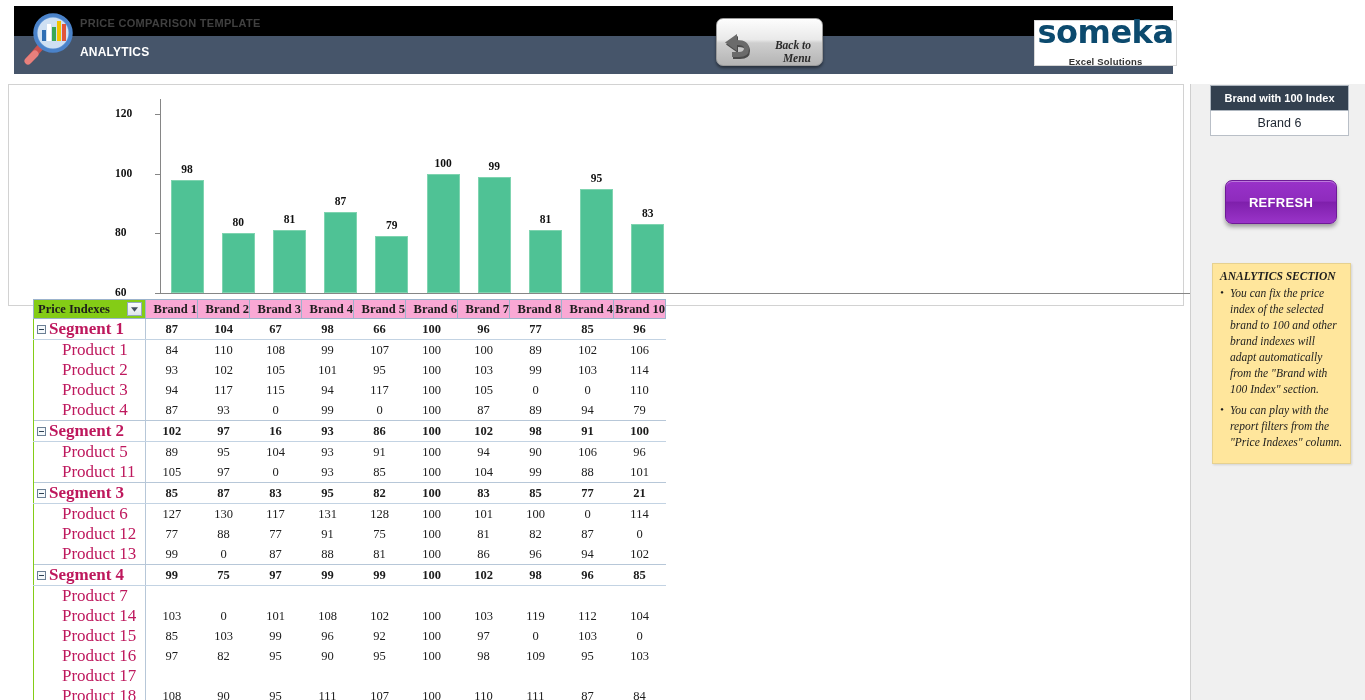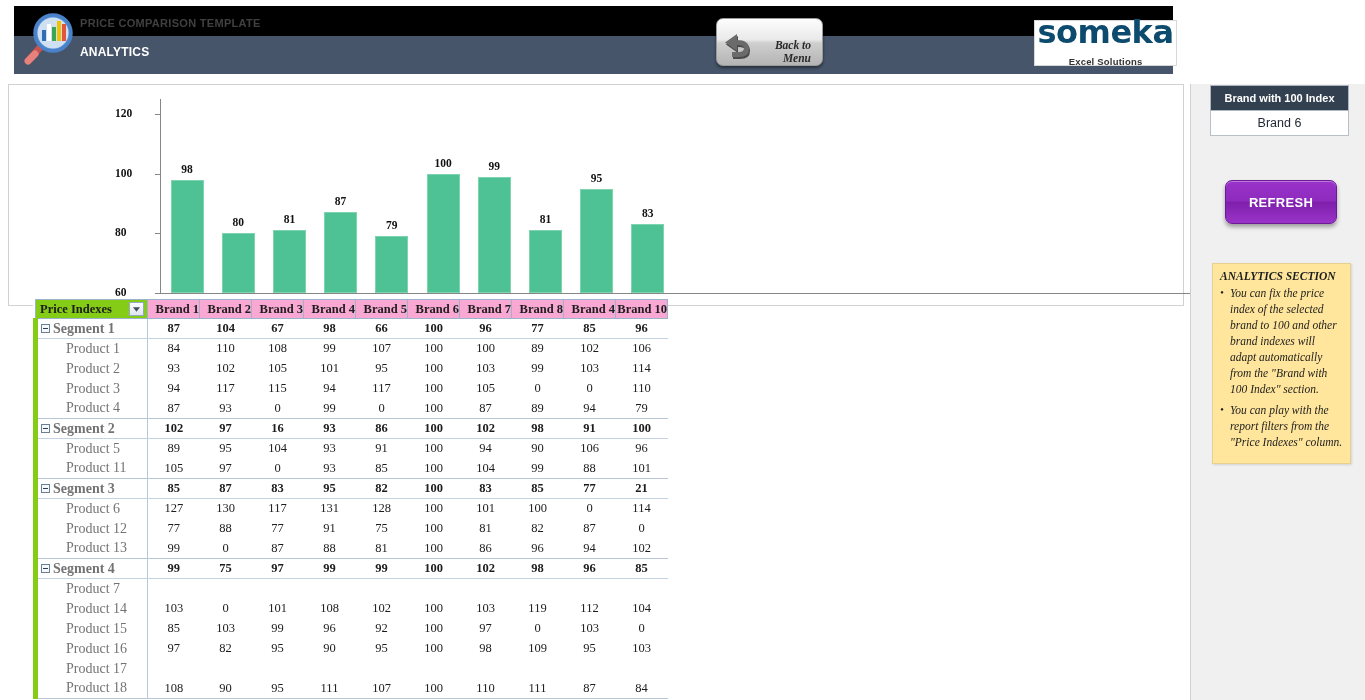--- a/index.html
+++ b/index.html
@@ -114,22 +114,22 @@
     display: flex; align-items: center; justify-content: center;
   }
   .ph-brand {
     width: 52px; height: 19px;
     background: #f9a8d4; border: 1px solid #9cb3cc; border-left: none;
     font-size: 12.5px; font-weight: bold; color: #1c1c1c;
     text-align: right; white-space: nowrap;
   }
   .r-label {
     width: 112px; height: 20px;
-    border-left: 5px solid #84cc16; border-right: 1px solid #b7c7d8;
-    font-size: 14px; color: #737373; white-space: nowrap;
+    border-left: 1px solid #84cc16; border-right: 1px solid #b7c7d8;
+    font-size: 17px; color: #be185d; white-space: nowrap;
   }
   .r-label.seg {
     font-weight: bold; padding-left: 3px; text-align: left;
     border-top: 1px solid #b7c7d8;
   }
   .r-label.prod { padding-left: 28px; text-align: left; }
   .r-val {
     width: 52px; height: 20px; text-align: center;
     font-size: 12.5px; color: #1c1c1c;
   }

